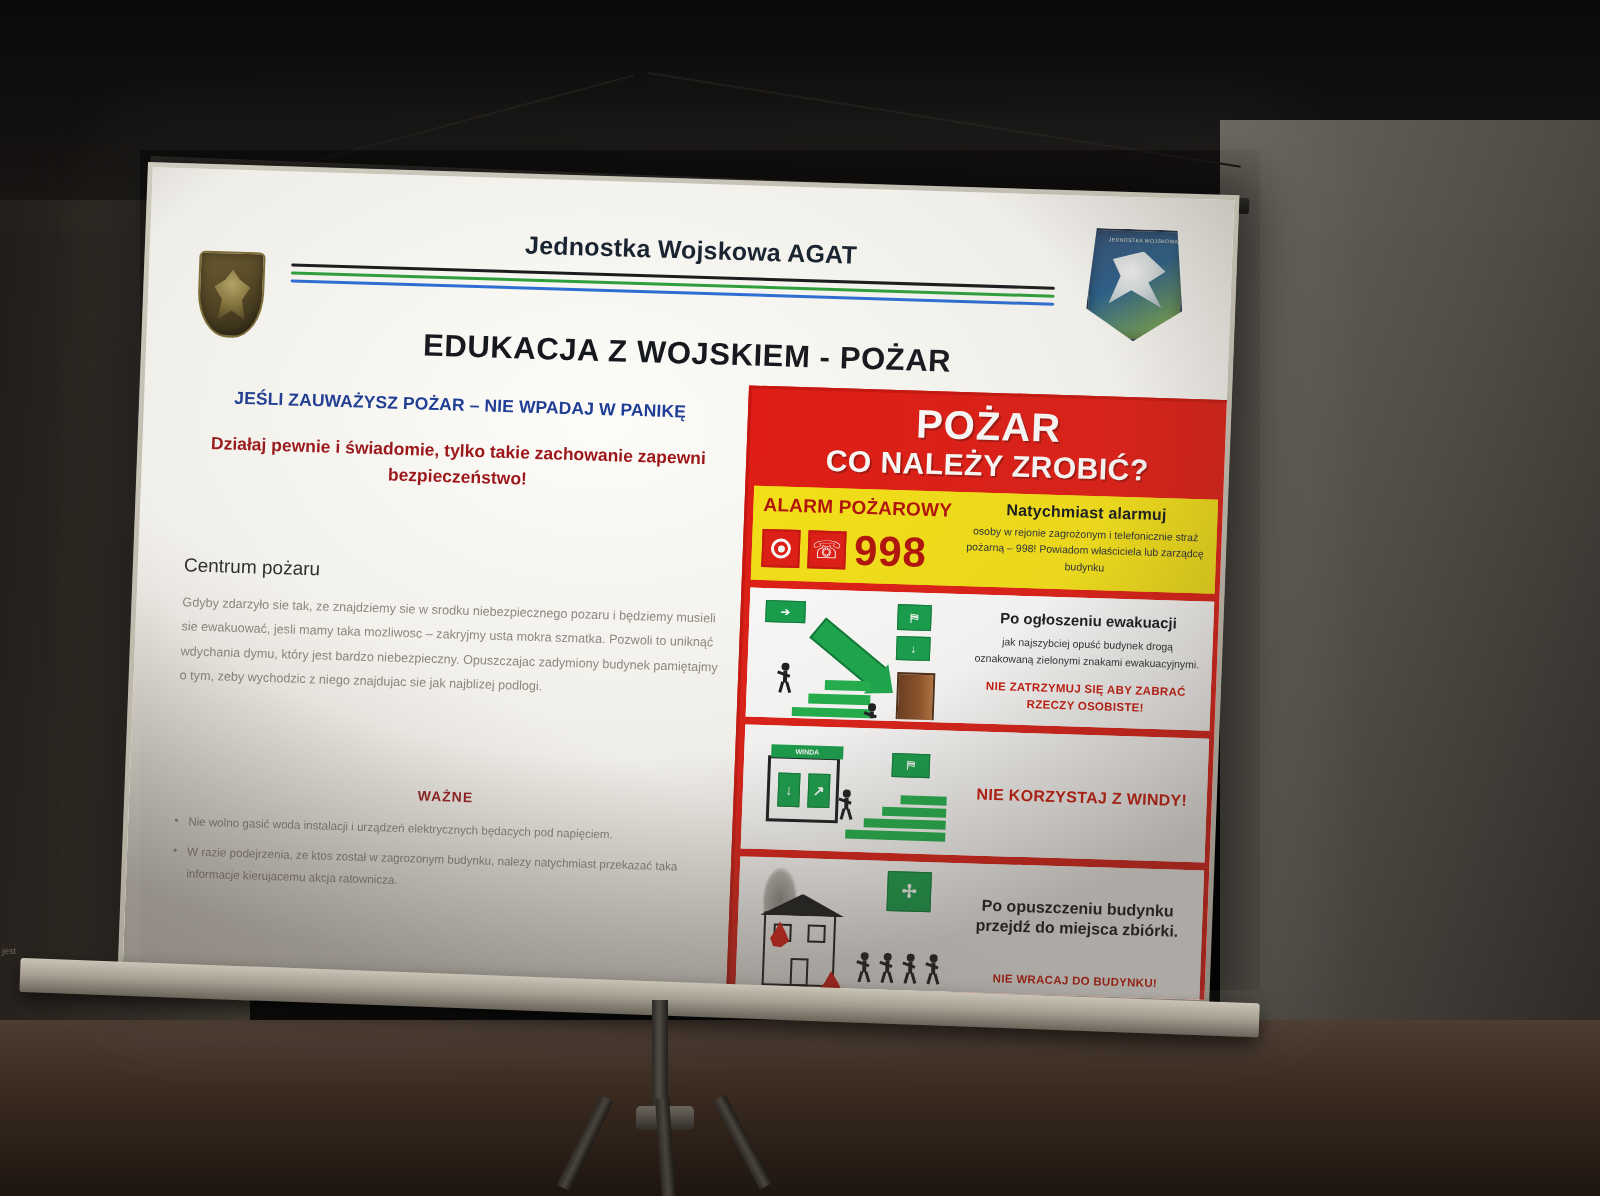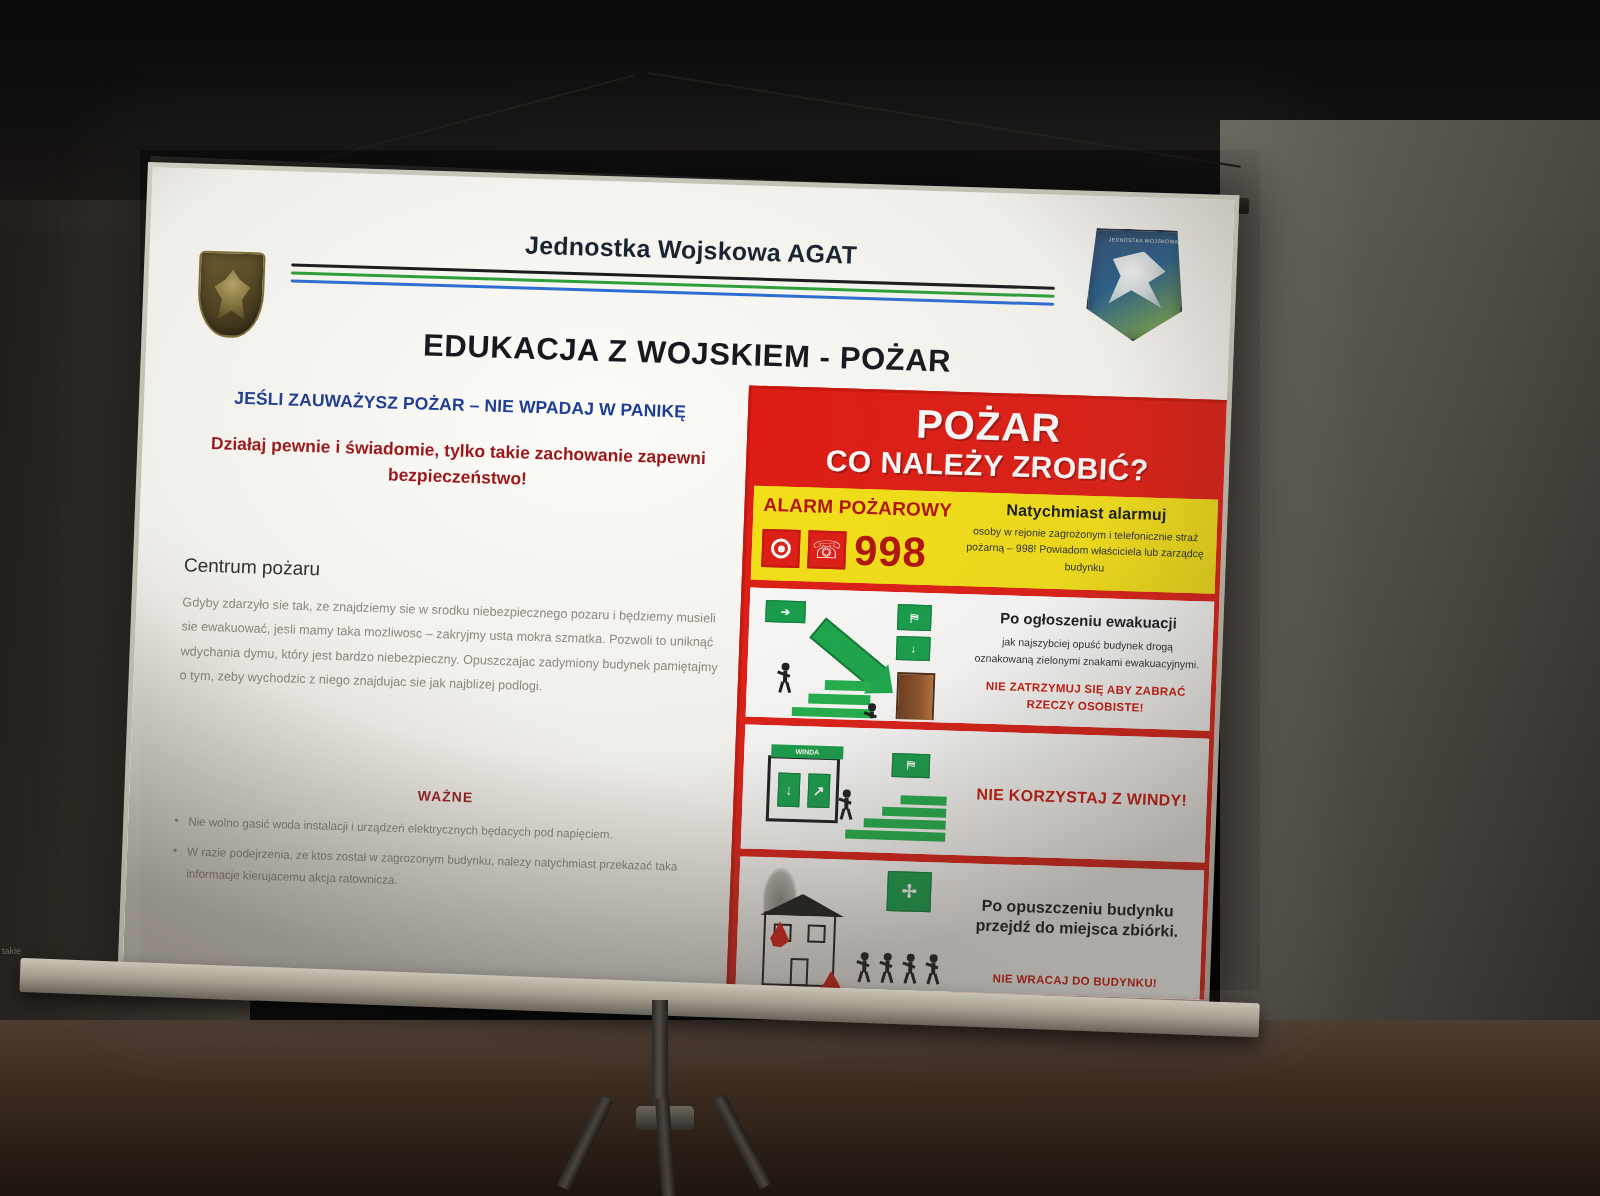--- a/index.html
+++ b/index.html
@@ -511,14 +511,14 @@
     </div>
   </div>
 
   <div class="glow"></div>
   <div class="stand-top"></div>
   <div class="pole"></div>
   <div class="knob"></div>
   <div class="leg" style="left:600px; transform: rotate(26deg);"></div>
   <div class="leg" style="left:655px; transform: rotate(-4deg);"></div>
   <div class="leg" style="left:712px; transform: rotate(-28deg);"></div>
-  <div class="label-tiny">takie</div>
+  <div class="label-tiny">jest</div>
 </div>
 
 </body></html>

